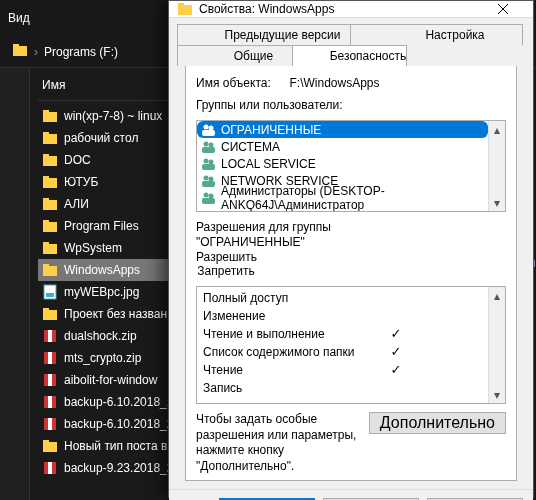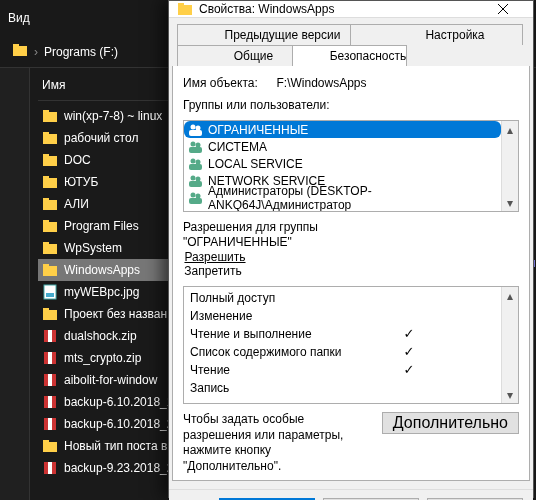--- a/index.html
+++ b/index.html
@@ -30,34 +30,34 @@
   .tabs-wrap { padding: 6px 8px 0; background:#f0f0f0; }
   .tabs { display:flex; flex-wrap:wrap; }
   .tab { border:1px solid #adadad; border-bottom:none; background:#f0f0f0; height:21px; display:flex; align-items:center; justify-content:center; font-size:12px; color:#000; position:relative;padding-left:37px; }
   .tab.row1a { width:174px; }
   .tab.row1b { width:172px; border-left:none; }
   .tab.row2a { width:116px; }
   .tab.row2b { width:116px; border-left:none; }
   .tab.row2c { width:114px; border-left:none; background:#fff; }
   .tab-active-strip { position:absolute; bottom:-1px; left:0; right:0; height:1px; background:#fff;}
 
-  .tab-panel { margin:0 3px 8px; background:#fff; border:1px solid #adadad; border-top:none; flex:1; padding:10px 10px 6px; display:flex; flex-direction:column; gap:8px; font-size:12px; color:#000; }
+  .tab-panel { margin:0 16px 8px; background:#fff; border:1px solid #adadad; border-top:none; flex:1; padding:10px 10px 6px; display:flex; flex-direction:column; gap:8px; font-size:12px; color:#000; }
   .obj-line { display:flex; gap:6px; }
   .groupbox { border:1px solid #adadad; height:92px; position:relative; display:flex; }
   .group-list { flex:1; overflow:hidden; }
   .group-item { height:17px; display:flex; align-items:center; gap:4px; padding:0 4px; font-size:12px; }
   .group-item.sel { background:#0078d7; color:#fff;border-radius:6px; }
   .usr-icon { width:16px; height:14px; }
   .scroll-v { width:17px; background:#f0f0f0; border-left:1px solid #dcdcdc; display:flex; flex-direction:column; }
   .scroll-btn { height:17px; display:flex; align-items:center; justify-content:center; color:#555; }
   .scroll-track { flex:1; background:#f0f0f0; }
 
   .perm-head { display:flex;flex-direction:column; }
   .perm-head .lbl { flex:1; line-height:1.25; }
-  .perm-head .col { width:64px; text-align:center;text-decoration:underline; }
+  .perm-head .col { width:64px; text-align:left; }
   .perm-head .col2 { width:60px; text-align:center; }
 
   .perm-box { border:1px solid #adadad; height:118px; display:flex; }
   .perm-list { flex:1; display:flex; flex-direction:column; padding:2px 0; gap:1px; }
   .perm-row { display:flex; align-items:center; height:17px; padding:0 6px; font-size:12px; }
   .perm-row .pn { flex:1; }
   .perm-row .pc { width:60px; text-align:center; font-size:13px; }
   .perm-row .pc2 { width:56px; text-align:center; }
 
   .advanced-row { display:flex; gap:10px; align-items:flex-start; }

